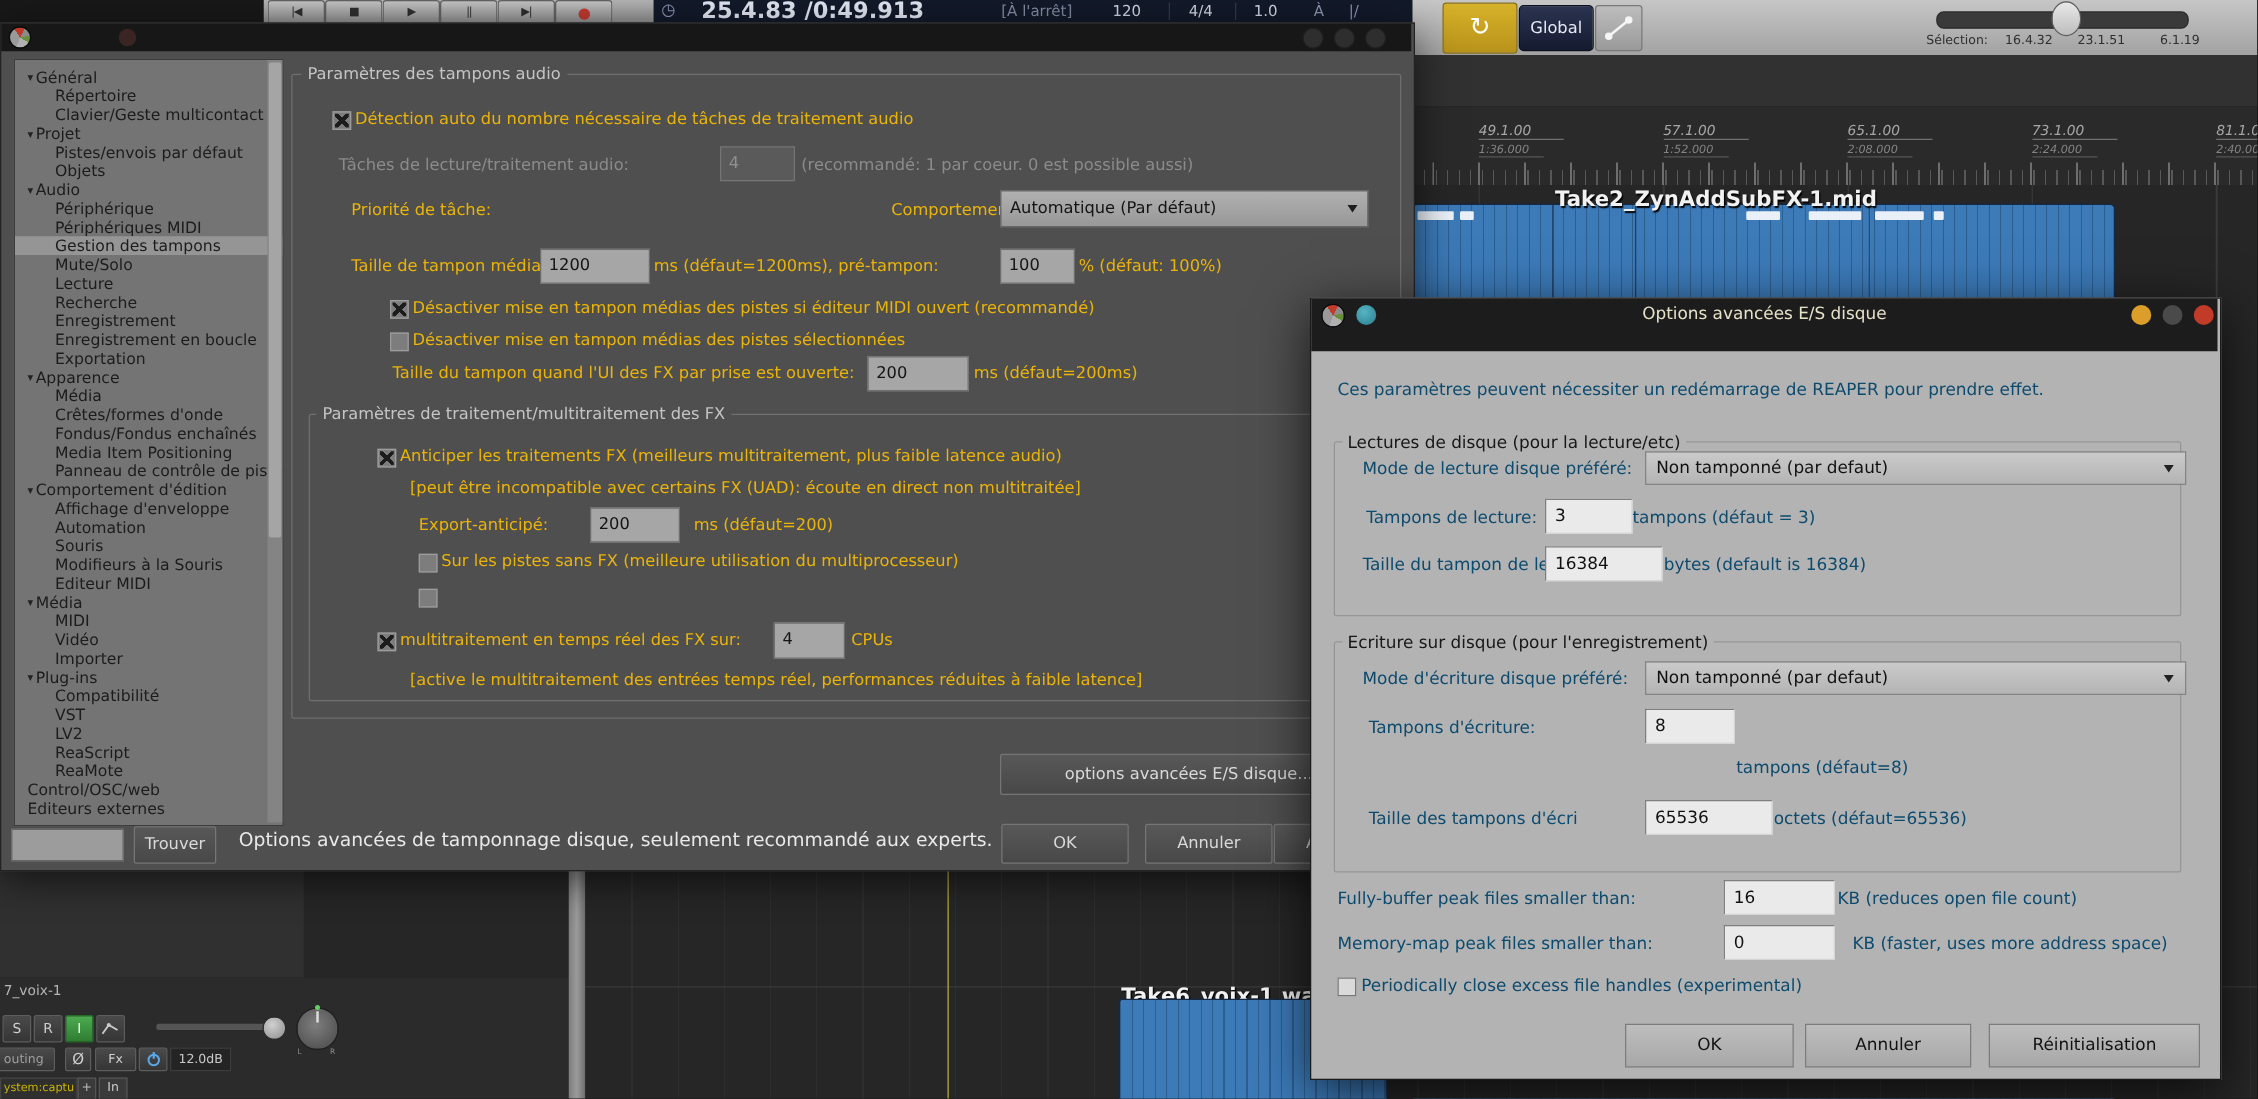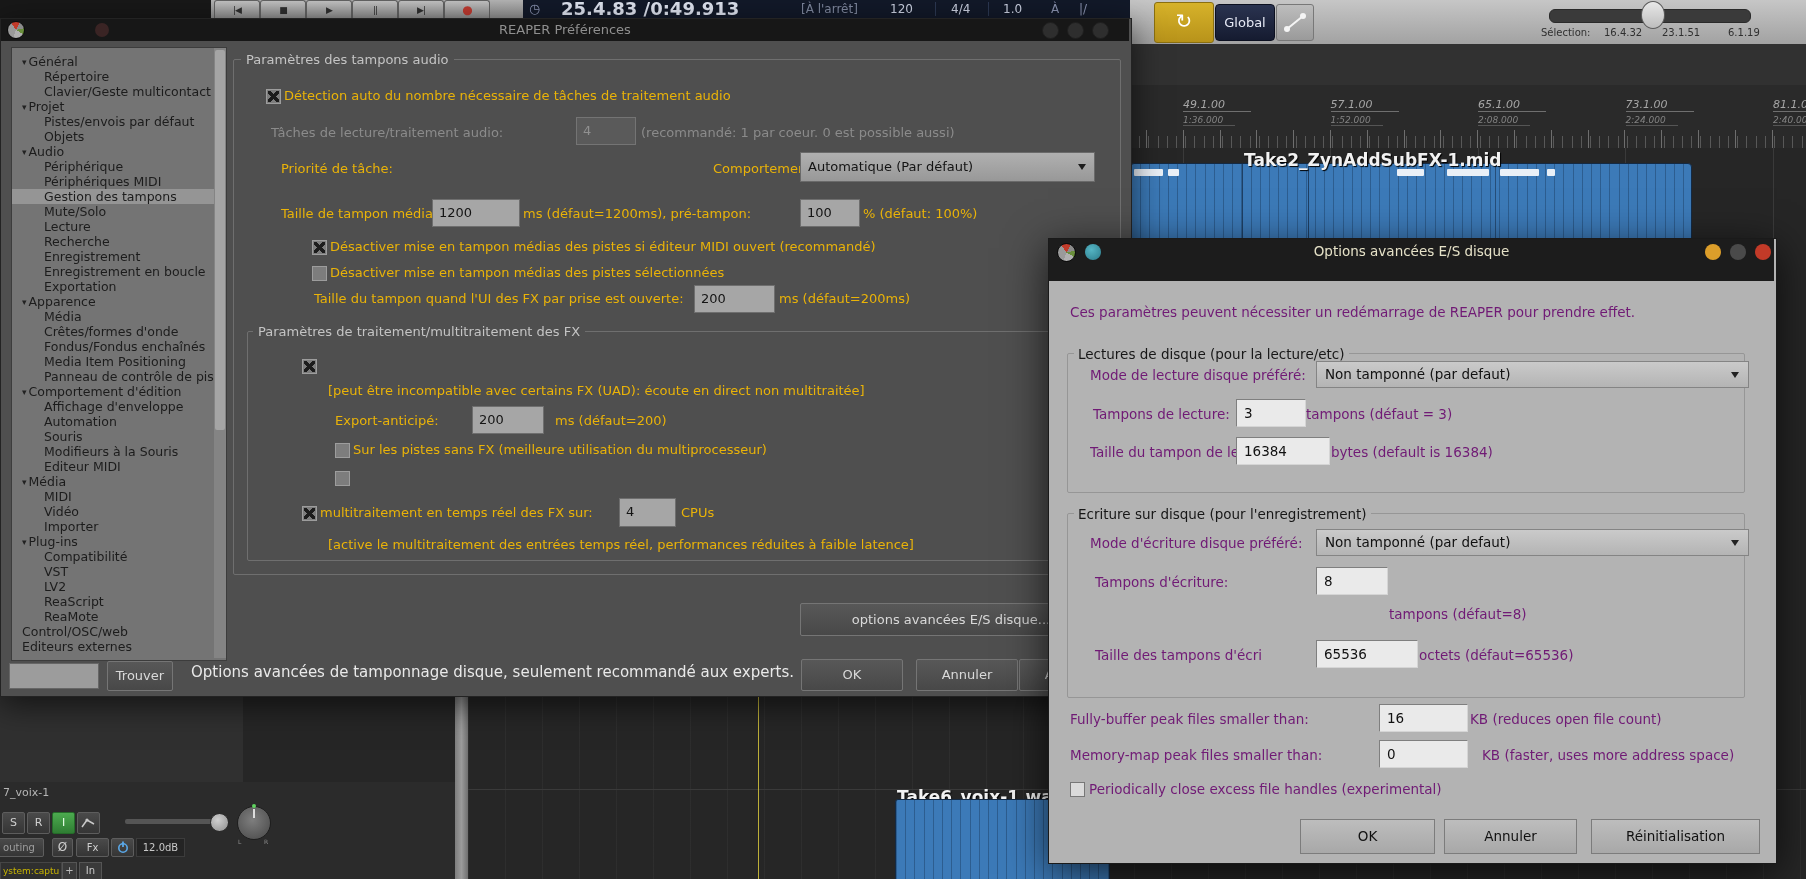--- a/index.html
+++ b/index.html
@@ -61,21 +61,21 @@
   
   .tree{background:#747474;border:1px solid #3c3c3c;overflow:hidden;}
   .trow{height:15px;font-size:12.5px;color:#1c1c1c;line-height:15px;white-space:nowrap;position:relative;}
   .trow.top{padding-left:10px;}
   .trow.child{padding-left:32px;}
   .trow.sel{background:#959595;}
   .arw{display:inline-block;margin-right:2px;font-size:9px;color:#222;vertical-align:1px;}
   
   .dlg{background:#b3b3b3;border:1px solid #1a1a1a;box-shadow:0 10px 40px rgba(0,0,0,.7);}
   .dtitle{background:#1c1c1c;}
-  .dtxt{font-size:13.5px;color:#701a75;}
+  .dtxt{font-size:13.5px;color:#0c4a6e;}
   .dgroup{border:1px solid #969696;border-radius:2px;}
   .dglabel{font-size:13.5px;color:#171717;background:#b3b3b3;padding:0 4px;}
   .dinput{background:#eaeaea;border:1px solid #7f7f7f;border-bottom-color:#d5d5d5;border-right-color:#d5d5d5;
           color:#111;font-size:13.5px;line-height:26px;padding-left:7px;}
   .ddd{background:linear-gradient(#cacaca,#b4b4b4);border:1px solid #848484;color:#111;
        font-size:13.5px;padding-left:8px;}
   .ddd::after{content:"";position:absolute;right:9px;top:50%;margin-top:-3px;
               border:4px solid transparent;border-top:6px solid #222;}
   .dbtn{background:linear-gradient(#bdbdbd,#a8a8a8);border:1px solid #7c7c7c;
         color:#111;font-size:13.5px;text-align:center;}
@@ -213,21 +213,20 @@
   <div class="abs txt" style="left:136px;top:838px;width:47px;height:17px;background:#242424;border:1px solid #3c3c3c;color:#c9c9c9;font-size:10px;text-align:center;line-height:17px;">12.0dB</div>
   <div class="abs txt" style="left:0;top:862px;width:58px;height:16px;background:#2f2f2f;border:1px solid #454545;color:#c8b400;font-size:9px;line-height:16px;padding-left:2px;overflow:hidden;">ystem:captu</div>
   <div class="abs txt" style="left:62px;top:862px;width:13px;height:16px;background:#3a3a3a;border:1px solid #555;color:#bbb;font-size:10px;text-align:center;line-height:16px;">+</div>
   <div class="abs txt" style="left:79px;top:862px;width:21px;height:16px;background:#3a3a3a;border:1px solid #555;color:#ccc;font-size:10px;text-align:center;line-height:16px;">In</div>
 
   <div class="abs pwin" style="left:0;top:18px;width:1130px;height:677px;z-index:10;">
 
     <div class="abs ptitle" style="left:0;top:0;width:1128px;height:22px;">
       <div class="abs logo" style="left:6px;top:2px;width:16px;height:16px;"></div>
       <div class="circ" style="left:94px;top:4px;width:14px;height:14px;background:#3a2424;"></div>
-      <div class="abs txt" style="left:0;top:3px;width:1128px;text-align:center;font-size:13px;color:#8f8f8f;">REAPER Préférences</div>
       <div class="circ" style="left:1041px;top:3px;width:15px;height:15px;background:#2e2e2e;border:1px solid #1f1f1f;"></div>
       <div class="circ" style="left:1066px;top:3px;width:15px;height:15px;background:#2e2e2e;border:1px solid #1f1f1f;"></div>
       <div class="circ" style="left:1091px;top:3px;width:15px;height:15px;background:#2e2e2e;border:1px solid #1f1f1f;"></div>
     </div>
 
     <div class="abs tree" style="left:10px;top:28px;width:214px;height:612px;">
       <div style="padding-top:6px;">
           <div class="trow top"><span class="arw">▾</span><span>Général</span></div>
           <div class="trow child"><span>Répertoire</span></div>
           <div class="trow child"><span>Clavier/Geste multicontact</span></div>
@@ -300,20 +299,21 @@
     <span class="abs txt ptxt" style="left:329px;top:246px;">Désactiver mise en tampon médias des pistes sélectionnées</span>
 
     <span class="abs txt ptxt" style="left:313px;top:272px;">Taille du tampon quand l'UI des FX par prise est ouverte:</span>
     <div class="abs pinput" style="left:693px;top:266px;width:73px;height:26px;">200</div>
     <span class="abs txt ptxt" style="left:778px;top:272px;">ms (défaut=200ms)</span>
 
     <div class="abs groupbox" style="left:246px;top:312px;width:860px;height:228px;"></div>
     <div class="abs txt glabel" style="left:252px;top:305px;">Paramètres de traitement/multitraitement des FX</div>
 
     <span class="cbx checked" style="left:301px;top:340px;"></span>
+    <span class="abs txt ptxt" style="left:319px;top:339px;">Anticiper les traitements FX (meilleurs multitraitement, plus faible latence audio)</span>
     <span class="abs txt ptxt" style="left:327px;top:364px;">[peut être incompatible avec certains FX (UAD): écoute en direct non multitraitée]</span>
 
     <span class="abs txt ptxt" style="left:334px;top:394px;">Export-anticipé:</span>
     <div class="abs pinput" style="left:471px;top:387px;width:64px;height:26px;">200</div>
     <span class="abs txt ptxt" style="left:554px;top:394px;">ms (défaut=200)</span>
 
     <span class="cbx" style="left:334px;top:424px;"></span>
     <span class="abs txt ptxt" style="left:352px;top:423px;">Sur les pistes sans FX (meilleure utilisation du multiprocesseur)</span>
     <span class="cbx" style="left:334px;top:452px;"></span>
 

